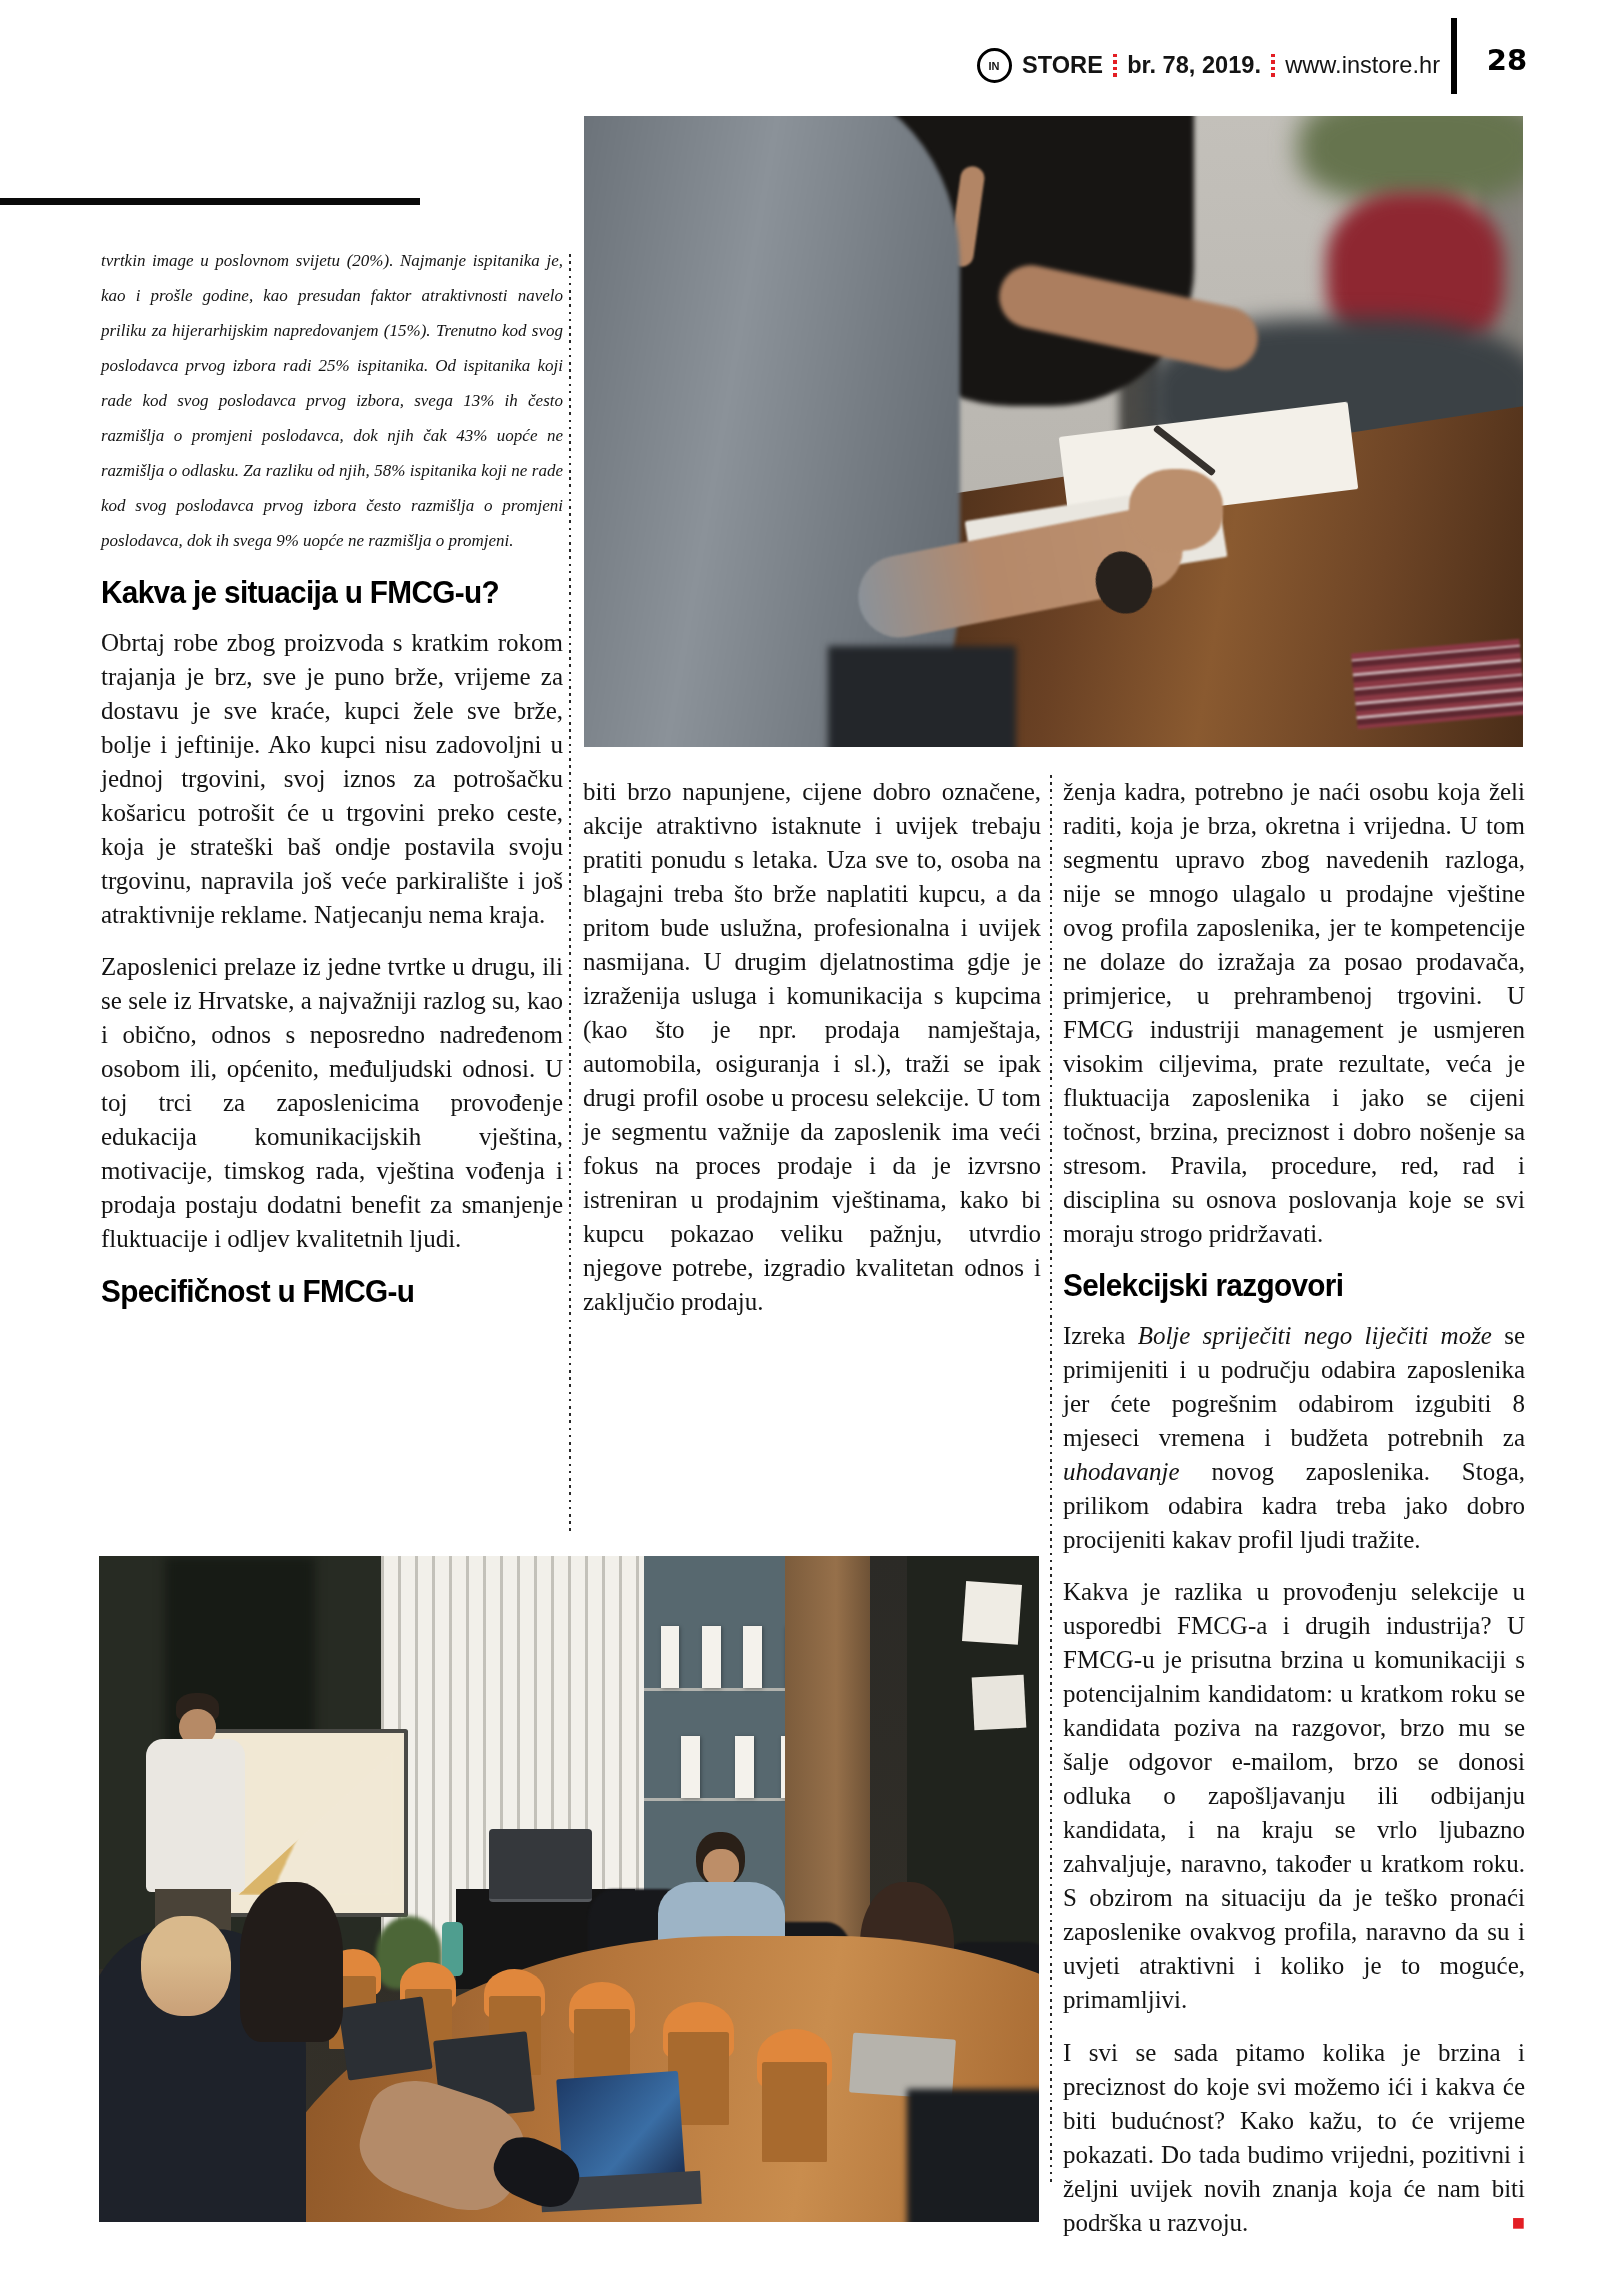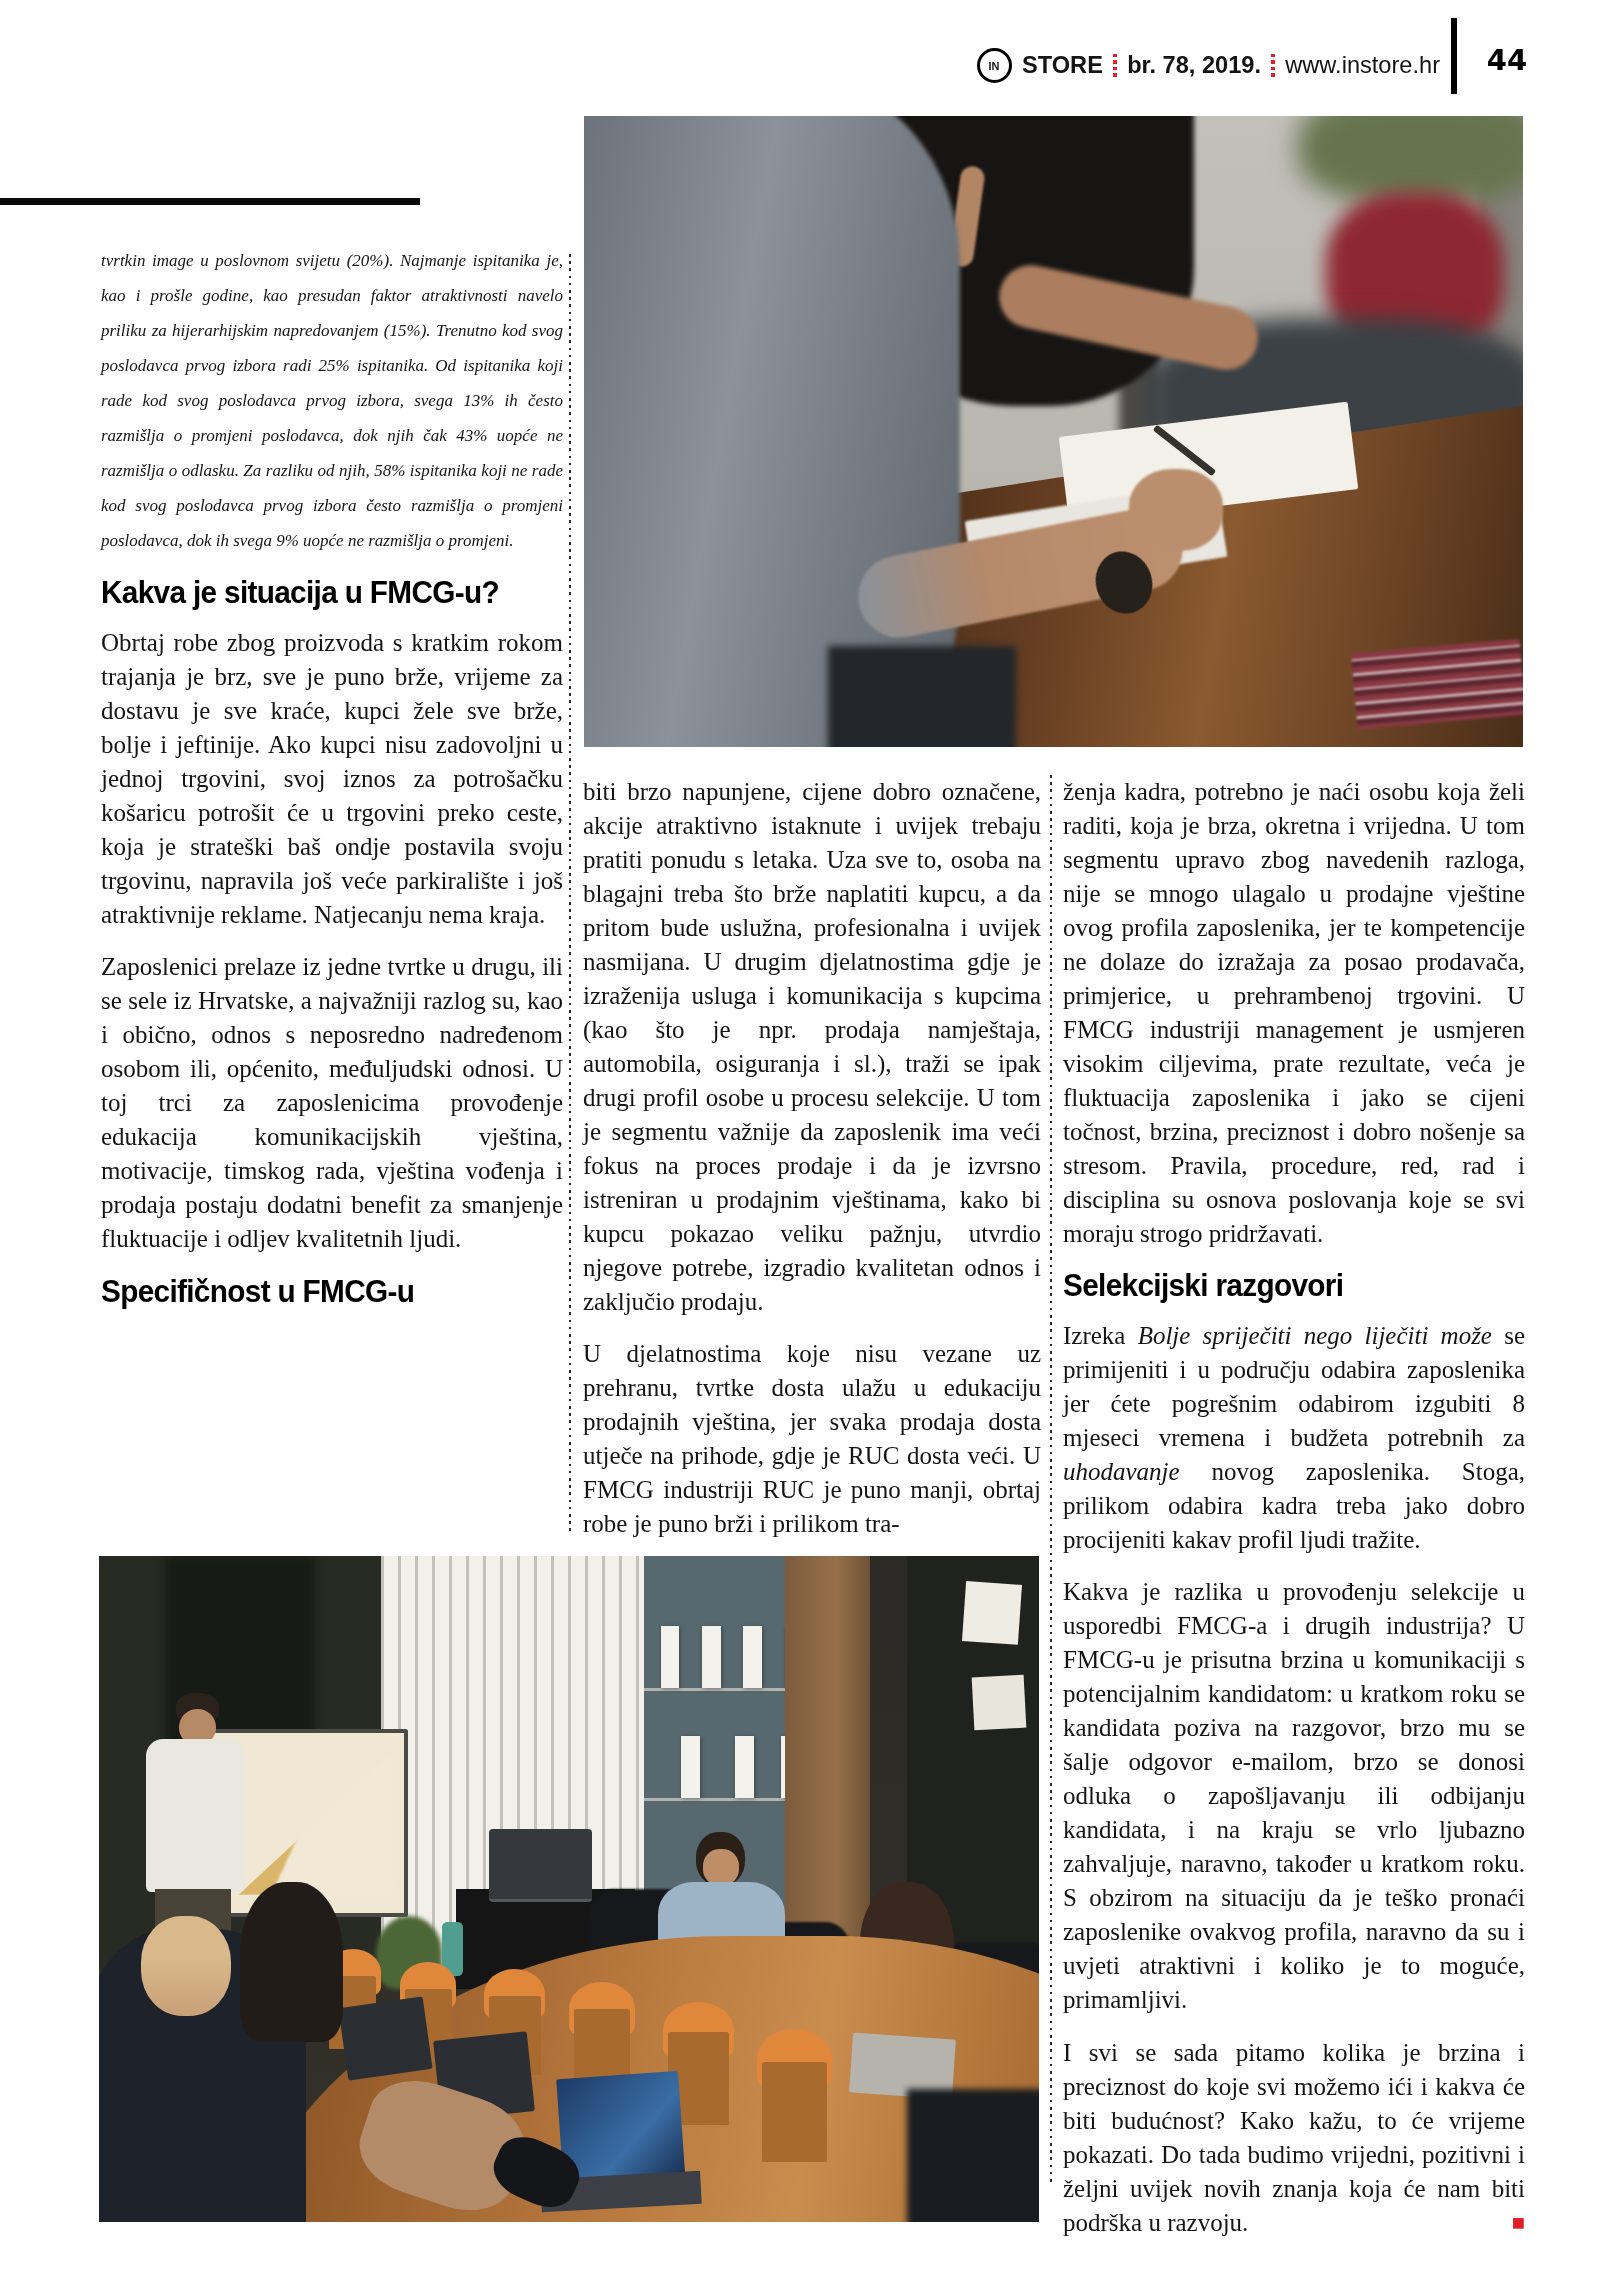--- a/index.html
+++ b/index.html
@@ -126,21 +126,21 @@
     <span class="logo-circle">
       <span>IN</span>
     </span>
     <span class="mast-bold">STORE</span>
     <span class="dotsep"></span>
     <span class="mast-bold">br. 78, 2019.</span>
     <span class="dotsep"></span>
     <span>www.instore.hr</span>
   </div>
   <div class="header-rule"></div>
-  <div class="pagenum">44</div>
+  <div class="pagenum">28</div>
 
   <div class="top-rule"></div>
   <div class="vsep sep-left"></div>
   <div class="vsep sep-mid"></div>
 
   <div class="photo top-photo">
     <div class="tp-bar1"></div>
     <div class="tp-bar2"></div>
     <div class="tp-green"></div>
     <div class="tp-car-red"></div>
@@ -163,21 +163,20 @@
   <div class="col col-left">
     <p class="lead">tvrtkin image u poslovnom svijetu (20%). Najmanje ispitanika je, kao i prošle godine, kao presudan faktor atraktivnosti navelo priliku za hijerarhijskim napredovanjem (15%). Trenutno kod svog poslodavca prvog izbora radi 25% ispitanika. Od ispitanika koji rade kod svog poslodavca prvog izbora, svega 13% ih često razmišlja o promjeni poslodavca, dok njih čak 43% uopće ne razmišlja o odlasku. Za razliku od njih, 58% ispitanika koji ne rade kod svog poslodavca prvog izbora često razmišlja o promjeni poslodavca, dok ih svega 9% uopće ne razmišlja o promjeni.</p>
     <h2 class="subhead">Kakva je situacija u FMCG-u?</h2>
     <p>Obrtaj robe zbog proizvoda s kratkim rokom trajanja je brz, sve je puno brže, vrijeme za dostavu je sve kraće, kupci žele sve brže, bolje i jeftinije. Ako kupci nisu zadovoljni u jednoj trgovini, svoj iznos za potrošačku košaricu potrošit će u trgovini preko ceste, koja je strateški baš ondje postavila svoju trgovinu, napravila još veće parkiralište i još atraktivnije reklame. Natjecanju nema kraja.</p>
     <p>Zaposlenici prelaze iz jedne tvrtke u drugu, ili se sele iz Hrvatske, a najvažniji razlog su, kao i obično, odnos s neposredno nadređenom osobom ili, općenito, međuljudski odnosi. U toj trci za zaposlenicima provođenje edukacija komunikacijskih vještina, motivacije, timskog rada, vještina vođenja i prodaja postaju dodatni benefit za smanjenje fluktuacije i odljev kvalitetnih ljudi.</p>
     <h2 class="subhead">Specifičnost u FMCG-u</h2>
   </div>
 
   <div class="col col-mid">
     <p>biti brzo napunjene, cijene dobro označene, akcije atraktivno istaknute i uvijek trebaju pratiti ponudu s letaka. Uza sve to, osoba na blagajni treba što brže naplatiti kupcu, a da pritom bude uslužna, profesionalna i uvijek nasmijana. U drugim djelatnostima gdje je izraženija usluga i komunikacija s kupcima (kao što je npr. prodaja namještaja, automobila, osiguranja i sl.), traži se ipak drugi profil osobe u procesu selekcije. U tom je segmentu važnije da zaposlenik ima veći fokus na proces prodaje i da je izvrsno istreniran u prodajnim vještinama, kako bi kupcu pokazao veliku pažnju, utvrdio njegove potrebe, izgradio kvalitetan odnos i zaključio prodaju.</p>
-    <p>U djelatnostima koje nisu vezane uz prehranu, tvrtke dosta ulažu u edukaciju prodajnih vještina, jer svaka prodaja dosta utječe na prihode, gdje je RUC dosta veći. U FMCG industriji RUC je puno manji, obrtaj robe je puno brži i prilikom tra-</p>
   </div>
 
   <div class="col col-right">
     <p>ženja kadra, potrebno je naći osobu koja želi raditi, koja je brza, okretna i vrijedna. U tom segmentu upravo zbog navedenih razloga, nije se mnogo ulagalo u prodajne vještine ovog profila zaposlenika, jer te kompetencije ne dolaze do izražaja za posao prodavača, primjerice, u prehrambenoj trgovini. U FMCG industriji management je usmjeren visokim ciljevima, prate rezultate, veća je fluktuacija zaposlenika i jako se cijeni točnost, brzina, preciznost i dobro nošenje sa stresom. Pravila, procedure, red, rad i disciplina su osnova poslovanja koje se svi moraju strogo pridržavati.</p>
     <h2 class="subhead">Selekcijski razgovori</h2>
     <p><span>Izreka </span><span class="ital">Bolje spriječiti nego liječiti može</span><span> se primijeniti i u području odabira zaposlenika jer ćete pogrešnim odabirom izgubiti 8 mjeseci vremena i budžeta potrebnih za </span><span class="ital">uhodavanje</span><span> novog zaposlenika. Stoga, prilikom odabira kadra treba jako dobro procijeniti kakav profil ljudi tražite.</span></p>
     <p>Kakva je razlika u provođenju selekcije u usporedbi FMCG-a i drugih industrija? U FMCG-u je prisutna brzina u komunikaciji s potencijalnim kandidatom: u kratkom roku se kandidata poziva na razgovor, brzo mu se šalje odgovor e-mailom, brzo se donosi odluka o zapošljavanju ili odbijanju kandidata, i na kraju se vrlo ljubazno zahvaljuje, naravno, također u kratkom roku. S obzirom na situaciju da je teško pronaći zaposlenike ovakvog profila, naravno da su i uvjeti atraktivni i koliko je to moguće, primamljivi.</p>
     <p><span>I svi se sada pitamo kolika je brzina i preciznost do koje svi možemo ići i kakva će biti budućnost? Kako kažu, to će vrijeme pokazati. Do tada budimo vrijedni, pozitivni i željni uvijek novih znanja koja će nam biti podrška u razvoju.</span><span class="endmark">■</span></p>
   </div>
 

